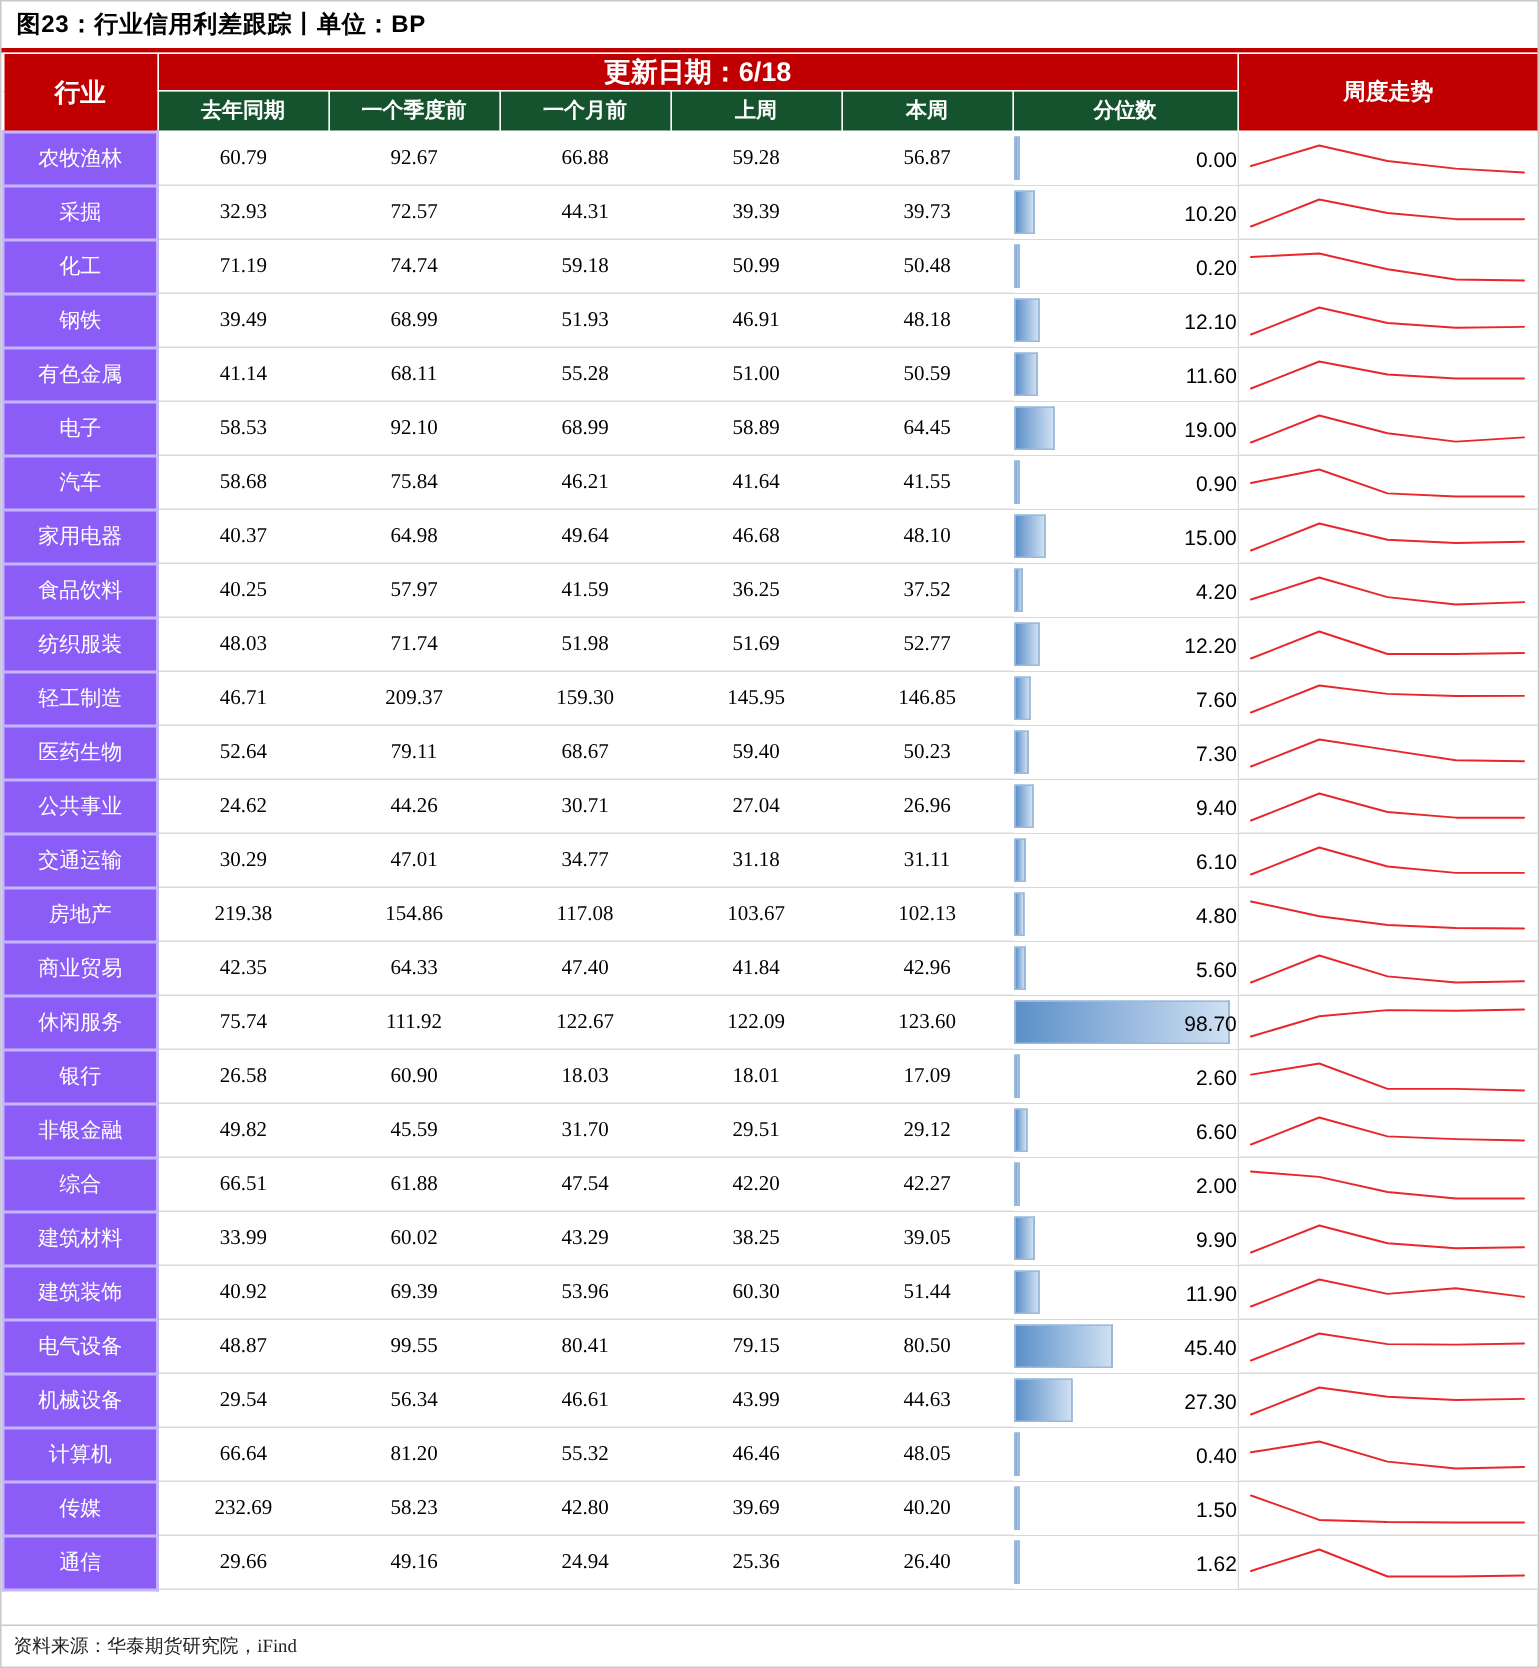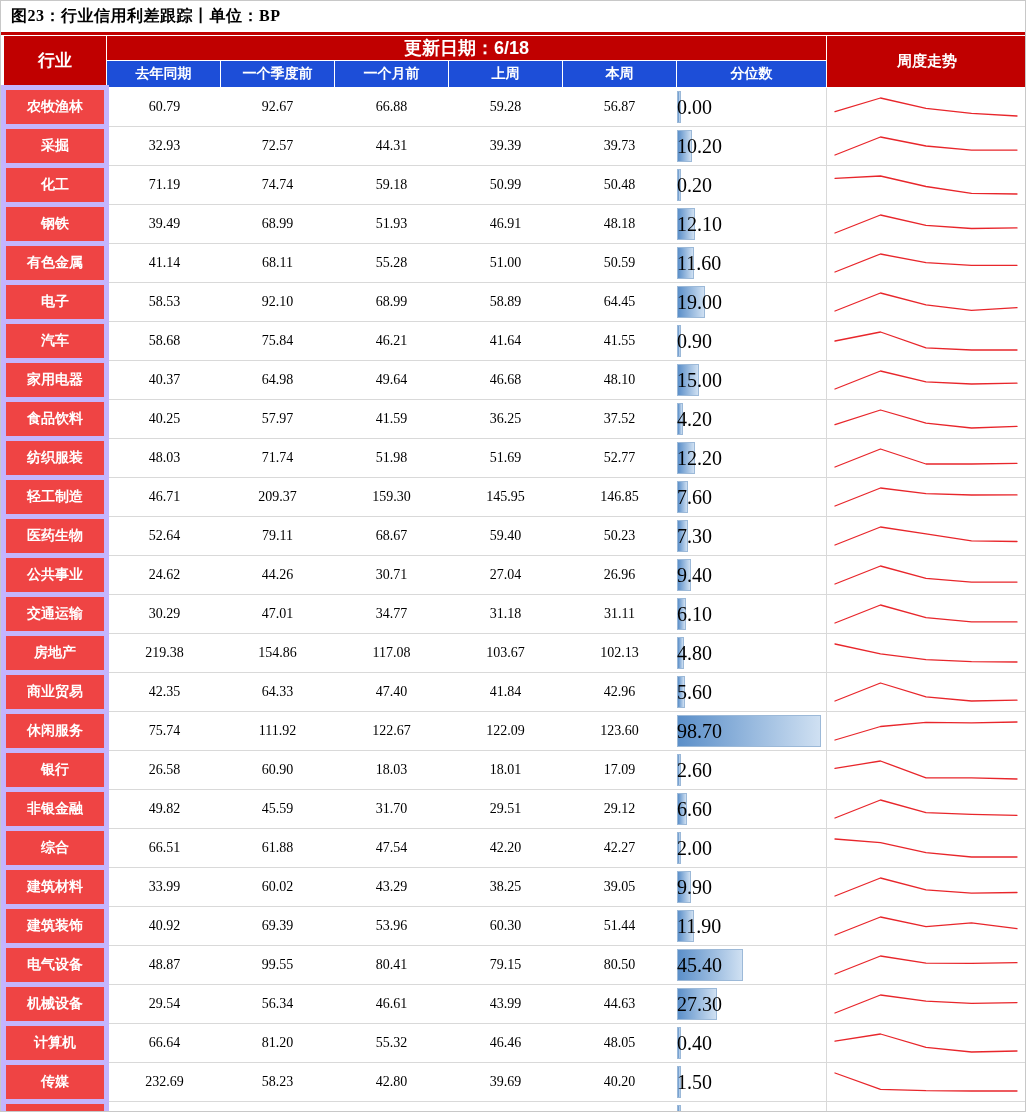--- a/index.html
+++ b/index.html
@@ -17,21 +17,21 @@
   }
   
   .title-bar{
     height:34px;flex:0 0 34px;
     display:flex;align-items:center;
     border-bottom:3px solid #c00000;
     padding-left:10px;
     box-sizing:border-box;
   }
   .title-bar .t{
-    font-family:Liberation Serif, serif;
+    font-family:Liberation Sans, sans-serif;
     font-weight:bold;font-size:16px;letter-spacing:.5px;
   }
   
   table{
     border-collapse:collapse;
     width:100%;
     table-layout:fixed;
   }
   .tbl-area{flex:1 1 auto;overflow:hidden;}
   th,td{padding:0;margin:0;}
@@ -44,31 +44,31 @@
   .hdr-ind{
     font-size:17px;
   }
   .hdr-date{
     font-size:18px;
   }
   .hdr-trend{
     font-size:15px;
   }
   .hdr-sub{
-    background:#1d4ed8;color:#ffffff;
+    background:#14532d;color:#ffffff;
     text-align:center;vertical-align:middle;
     font-size:14px;font-weight:bold;
     border:1px solid #ffffff;
     height:26px;
   }
   .ind-cell{
-    background:#ef4444;color:#ffffff;
+    background:#8b5cf6;color:#ffffff;
     text-align:center;vertical-align:middle;
-    font-size:14px;font-weight:bold;
-    border:5px solid #c4b5fd;
+    font-size:14px;font-weight:normal;
+    border:2px solid #c4b5fd;
     height:34px;
   }
   .num{
     text-align:center;vertical-align:middle;
     font-family:"Liberation Serif","DejaVu Serif",serif;
     font-size:14px;
     border-bottom:1px solid #d9d9d9;
     border-right:1px solid #ffffff;
     height:34px;
     background:#ffffff;
@@ -82,23 +82,23 @@
   }
   .pct-bar{
     position:absolute;left:0;top:3px;bottom:3px;
     background:linear-gradient(to right,#5b8fc9,#cfe0f2);
     border:1px solid #9cb9d8;
     box-sizing:border-box;
   }
   .pct-txt{
     position:relative;
     display:block;
-    text-align:left;
-    font-family:Liberation Serif, serif;
-    font-size:20px;
+    text-align:right;
+    font-family:Liberation Sans, sans-serif;
+    font-size:14px;
     line-height:34px;
   }
   .trend-cell{
     border-bottom:1px solid #d9d9d9;
     border-left:1px solid #d9d9d9;
     background:#ffffff;
     height:34px;
     padding:0 6px;
     vertical-align:middle;
   }
@@ -609,14 +609,17 @@
             <td class="trend-cell">
               <svg width="186" height="26" viewBox="0 0 186 26">
                 <polyline points="2.0,18.3 47.5,4.0 93.0,22.0 138.5,22.0 184.0,21.3" fill="none" stroke="#e8262b" stroke-width="1.3" stroke-linejoin="round" stroke-linecap="round"></polyline>
               </svg>
             </td>
           </tr>
         </tbody>
     </table>
   </div>
 
+  <div class="footer">
+    <span>资料来源：华泰期货研究院，iFind</span>
+  </div>
 
 </div>
 
 </body></html>

